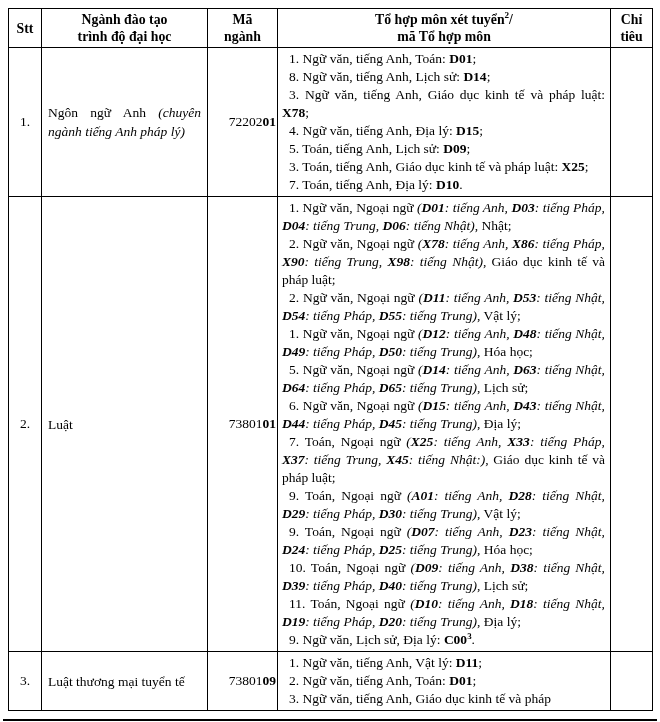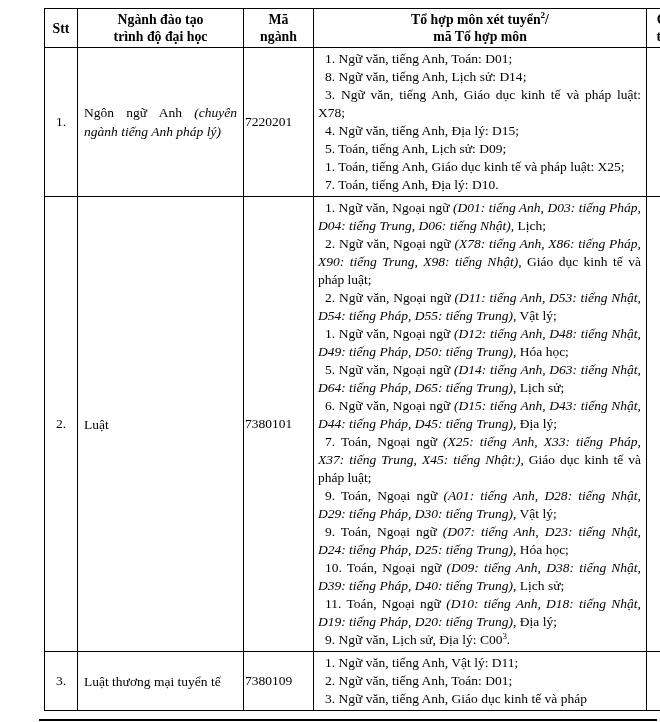--- a/index.html
+++ b/index.html
@@ -1,39 +1,39 @@
 <!DOCTYPE html>
 <html><head>
 <meta charset="utf-8">
 <style>
   html,body{margin:0;padding:0;}
   body{
     width:660px;height:722px;overflow:hidden;position:relative;
     background:#ffffff;color:#000000;
     font-family:"Liberation Serif","DejaVu Serif",serif;
   }
-  .page{position:absolute;inset:0;margin-left:36px;}
+  .page{position:absolute;inset:0;}
   table.doc-table{
     position:absolute;left:8px;top:8px;width:644px;
     border-collapse:collapse;table-layout:fixed;
   }
   th,td{border:1px solid #000;}
   th{
     font-weight:bold;text-align:center;vertical-align:middle;
     white-space:pre-line;font-size:13.8px;line-height:17px;padding:2px 1px;
   }
   thead tr{height:38px;}
   td{font-size:13.5px;vertical-align:middle;}
   .c-stt{text-align:center;padding:1px;}
   .c-nganh{text-align:justify;padding:3px 6px;line-height:19px;}
-  .c-ma{text-align:left;padding:1px;}
+  .c-ma{text-align:right;padding:1px;}
   .c-tohop{padding:2px 5px 2px 4px;line-height:18px;}
   .c-tohop p{margin:0;text-align:justify;text-indent:7px;}
   .c-chitieu{padding:1px;}
-  .b{font-weight:normal;}
+  .b{font-weight:bold;}
   .i{font-style:italic;}
   .sup{font-size:0.66em;vertical-align:super;line-height:0;}
   .cut-line{position:absolute;left:3px;right:3px;bottom:1px;height:2px;background:#000;}
 </style>
 </head>
 <body>
 
 <div class="page">
   <table class="doc-table">
     <colgroup>
@@ -60,31 +60,31 @@
         <tr>
           <td class="c-stt">1.</td>
           <td class="c-nganh"><span>Ngôn ngữ Anh </span><span class="i">(chuyên ngành tiếng Anh pháp lý)</span></td>
           <td class="c-ma"><span>72202</span><span class="b">01</span></td>
           <td class="c-tohop">
             <p><span>1. Ngữ văn, tiếng Anh, Toán: </span><span class="b">D01</span><span>;</span></p>
             <p><span>8. Ngữ văn, tiếng Anh, Lịch sử: </span><span class="b">D14</span><span>;</span></p>
             <p><span>3. Ngữ văn, tiếng Anh, Giáo dục kinh tế và pháp luật: </span><span class="b">X78</span><span>;</span></p>
             <p><span>4. Ngữ văn, tiếng Anh, Địa lý: </span><span class="b">D15</span><span>;</span></p>
             <p><span>5. Toán, tiếng Anh, Lịch sử: </span><span class="b">D09</span><span>;</span></p>
-            <p><span>1. Toán, tiếng Anh, Giáo dục kinh tế và pháp luật: </span><span class="b">X25</span><span>;</span></p>
+            <p><span>3. Toán, tiếng Anh, Giáo dục kinh tế và pháp luật: </span><span class="b">X25</span><span>;</span></p>
             <p><span>7. Toán, tiếng Anh, Địa lý: </span><span class="b">D10</span><span>.</span></p>
           </td>
           <td class="c-chitieu"></td>
         </tr>
         <tr>
           <td class="c-stt">2.</td>
           <td class="c-nganh"><span>Luật</span></td>
           <td class="c-ma"><span>73801</span><span class="b">01</span></td>
           <td class="c-tohop">
-            <p><span>1. Ngữ văn, Ngoại ngữ </span><span class="i">(</span><span class="b i">D01</span><span class="i">: tiếng Anh, </span><span class="b i">D03</span><span class="i">: tiếng Pháp, </span><span class="b i">D04</span><span class="i">: tiếng Trung, </span><span class="b i">D06</span><span class="i">: tiếng Nhật)</span><span>, Lịch;</span></p>
+            <p><span>1. Ngữ văn, Ngoại ngữ </span><span class="i">(</span><span class="b i">D01</span><span class="i">: tiếng Anh, </span><span class="b i">D03</span><span class="i">: tiếng Pháp, </span><span class="b i">D04</span><span class="i">: tiếng Trung, </span><span class="b i">D06</span><span class="i">: tiếng Nhật)</span><span>, Nhật;</span></p>
             <p><span>2. Ngữ văn, Ngoại ngữ </span><span class="i">(</span><span class="b i">X78</span><span class="i">: tiếng Anh, </span><span class="b i">X86</span><span class="i">: tiếng Pháp, </span><span class="b i">X90</span><span class="i">: tiếng Trung, </span><span class="b i">X98</span><span class="i">: tiếng Nhật)</span><span>, Giáo dục kinh tế và pháp luật;</span></p>
             <p><span>2. Ngữ văn, Ngoại ngữ </span><span class="i">(</span><span class="b i">D11</span><span class="i">: tiếng Anh, </span><span class="b i">D53</span><span class="i">: tiếng Nhật, </span><span class="b i">D54</span><span class="i">: tiếng Pháp, </span><span class="b i">D55</span><span class="i">: tiếng Trung)</span><span>, Vật lý;</span></p>
             <p><span>1. Ngữ văn, Ngoại ngữ </span><span class="i">(</span><span class="b i">D12</span><span class="i">: tiếng Anh, </span><span class="b i">D48</span><span class="i">: tiếng Nhật, </span><span class="b i">D49</span><span class="i">: tiếng Pháp, </span><span class="b i">D50</span><span class="i">: tiếng Trung)</span><span>, Hóa học;</span></p>
             <p><span>5. Ngữ văn, Ngoại ngữ </span><span class="i">(</span><span class="b i">D14</span><span class="i">: tiếng Anh, </span><span class="b i">D63</span><span class="i">: tiếng Nhật, </span><span class="b i">D64</span><span class="i">: tiếng Pháp, </span><span class="b i">D65</span><span class="i">: tiếng Trung)</span><span>, Lịch sử;</span></p>
             <p><span>6. Ngữ văn, Ngoại ngữ </span><span class="i">(</span><span class="b i">D15</span><span class="i">: tiếng Anh, </span><span class="b i">D43</span><span class="i">: tiếng Nhật, </span><span class="b i">D44</span><span class="i">: tiếng Pháp, </span><span class="b i">D45</span><span class="i">: tiếng Trung)</span><span>, Địa lý;</span></p>
             <p><span>7. Toán, Ngoại ngữ </span><span class="i">(</span><span class="b i">X25</span><span class="i">: tiếng Anh, </span><span class="b i">X33</span><span class="i">: tiếng Pháp, </span><span class="b i">X37</span><span class="i">: tiếng Trung, </span><span class="b i">X45</span><span class="i">: tiếng Nhật:)</span><span>, Giáo dục kinh tế và pháp luật;</span></p>
             <p><span>9. Toán, Ngoại ngữ </span><span class="i">(</span><span class="b i">A01</span><span class="i">: tiếng Anh, </span><span class="b i">D28</span><span class="i">: tiếng Nhật, </span><span class="b i">D29</span><span class="i">: tiếng Pháp, </span><span class="b i">D30</span><span class="i">: tiếng Trung)</span><span>, Vật lý;</span></p>
             <p><span>9. Toán, Ngoại ngữ </span><span class="i">(</span><span class="b i">D07</span><span class="i">: tiếng Anh, </span><span class="b i">D23</span><span class="i">: tiếng Nhật, </span><span class="b i">D24</span><span class="i">: tiếng Pháp, </span><span class="b i">D25</span><span class="i">: tiếng Trung)</span><span>, Hóa học;</span></p>
             <p><span>10. Toán, Ngoại ngữ </span><span class="i">(</span><span class="b i">D09</span><span class="i">: tiếng Anh, </span><span class="b i">D38</span><span class="i">: tiếng Nhật, </span><span class="b i">D39</span><span class="i">: tiếng Pháp, </span><span class="b i">D40</span><span class="i">: tiếng Trung)</span><span>, Lịch sử;</span></p>
             <p><span>11. Toán, Ngoại ngữ </span><span class="i">(</span><span class="b i">D10</span><span class="i">: tiếng Anh, </span><span class="b i">D18</span><span class="i">: tiếng Nhật, </span><span class="b i">D19</span><span class="i">: tiếng Pháp, </span><span class="b i">D20</span><span class="i">: tiếng Trung)</span><span>, Địa lý;</span></p>

